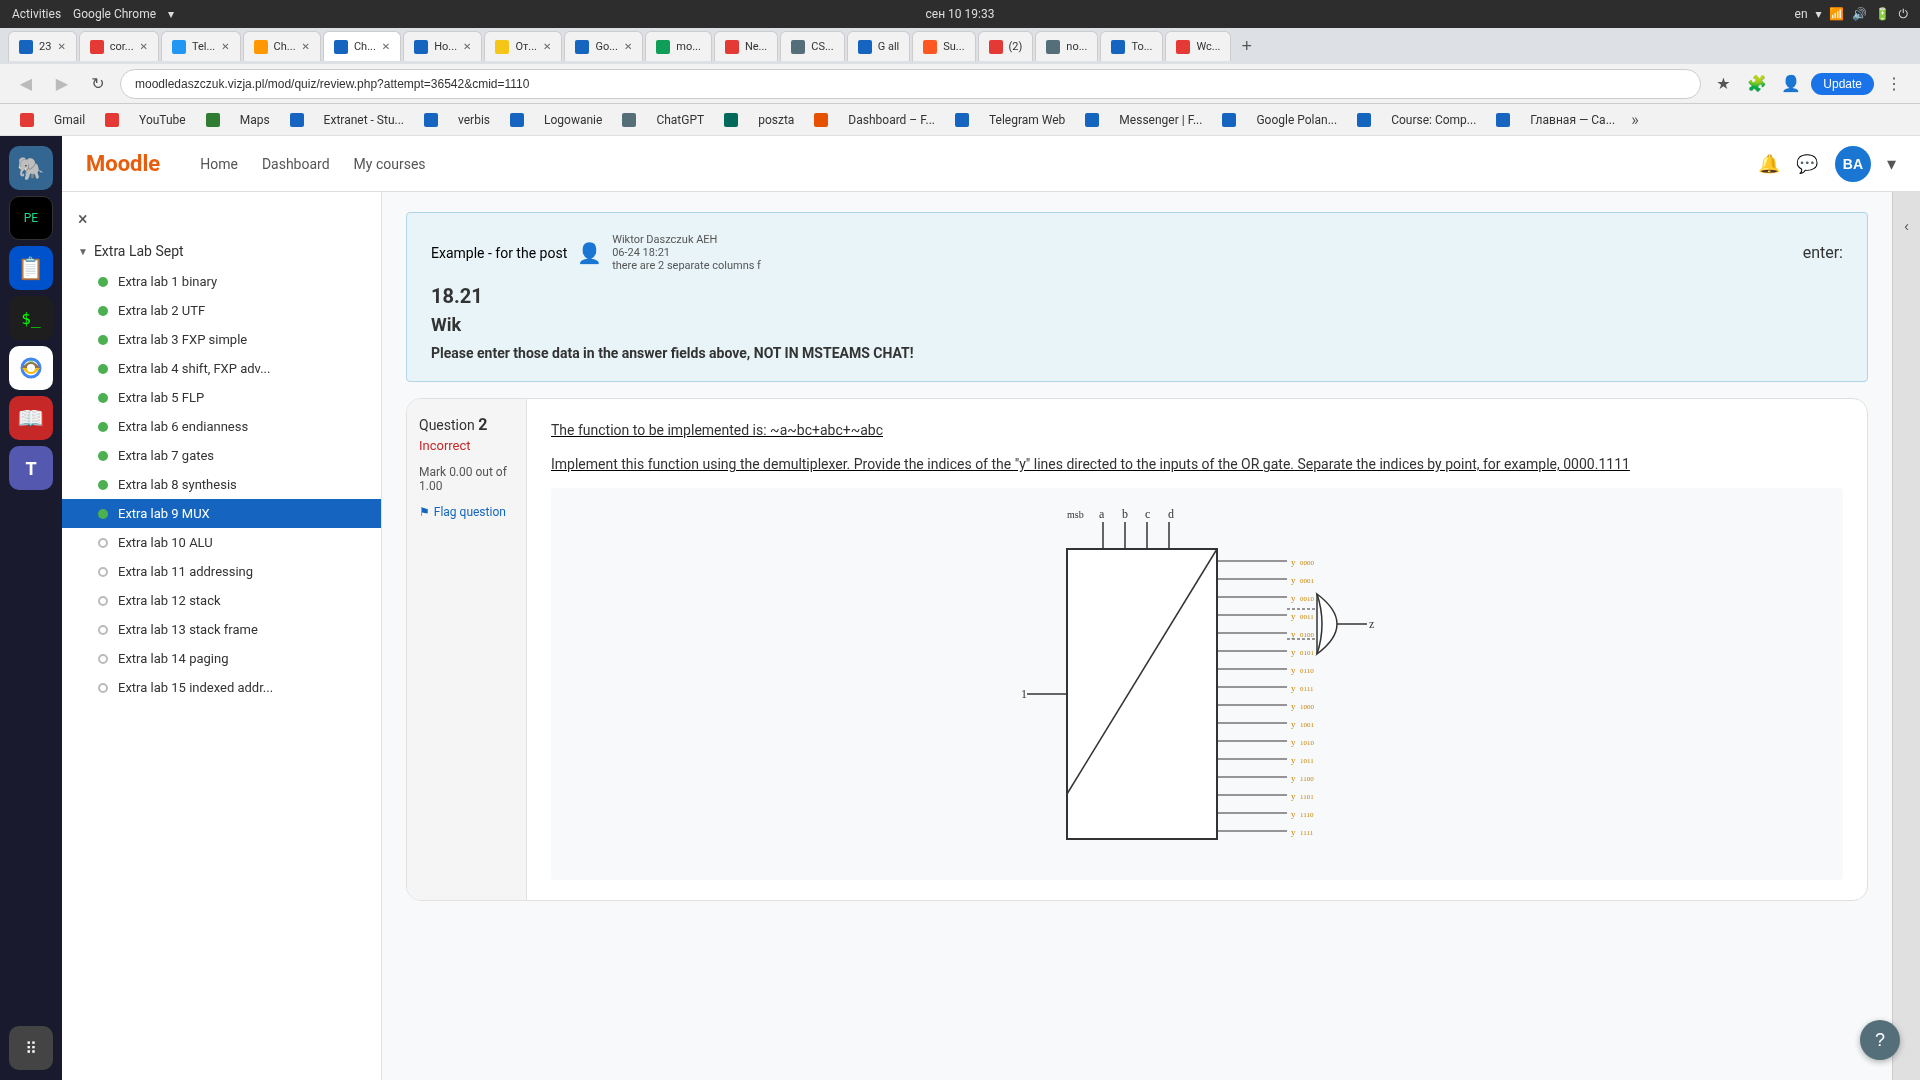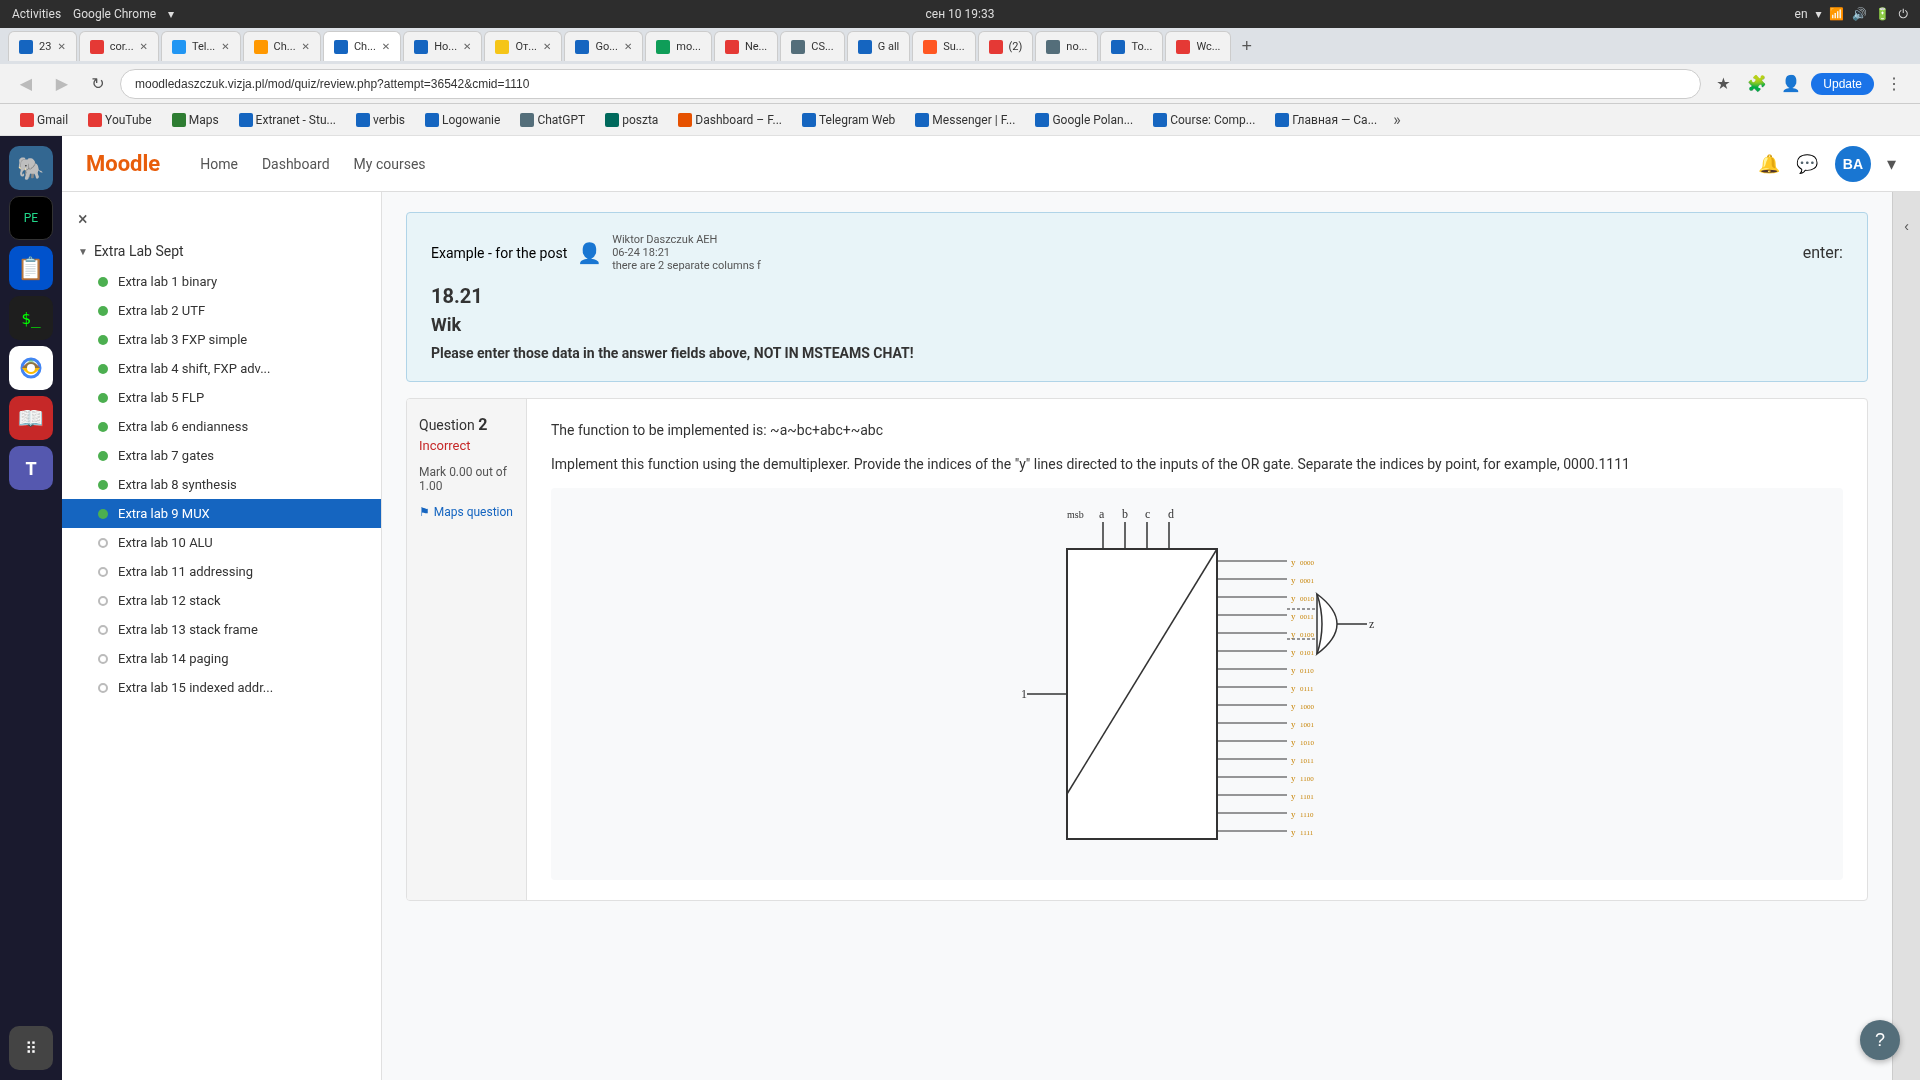--- a/index.html
+++ b/index.html
@@ -97,21 +97,21 @@
       display: flex;
       align-items: center;
       padding: 0 12px;
       gap: 4px;
       border-bottom: 1px solid #e0e0e0;
       overflow: hidden;
     }
     .bookmark-item {
       display: flex;
       align-items: center;
-      gap: 3px;
+      gap: 20px;
       padding: 3px 8px;
       border-radius: 4px;
       cursor: pointer;
       font-size: 12px;
       color: #333;
       white-space: nowrap;
     }
     .bookmark-favicon { width: 14px; height: 14px; border-radius: 2px; flex-shrink: 0; }
     .bm-red { background: #e53935; }
     .bm-blue { background: #1565c0; }
@@ -267,21 +267,21 @@
       flex: 1;
       overflow-y: auto;
       padding: 20px 24px;
       background: #f8f9fa;
     }
 
     
     .question-card {
       background: #fff;
       border: 1px solid #e0e0e0;
-      border-radius: 4px;
+      border-radius: 15px;
       margin-bottom: 16px;
       overflow: hidden;
     }
 
     
     .info-card {
       background: #e8f4f8;
       border: 1px solid #b0d4e8;
       border-radius: 4px;
       padding: 20px 24px;
@@ -339,20 +339,21 @@
       color: #1565c0;
       cursor: pointer;
       display: flex;
       align-items: center;
       gap: 4px;
     }
 
     .question-body {
       flex: 1;
       padding: 20px 24px;
+      text-decoration: underline;
     }
     .question-text {
       font-size: 14px;
       color: #333;
       margin-bottom: 12px;
       line-height: 1.6;
     }
     .circuit-container {
       background: #f8f9fa;
       padding: 16px;
@@ -714,21 +715,21 @@
 
             <div class="question-sidebar">
               <div class="question-num">
                 <span>Question</span>
                 <strong>2</strong>
               </div>
               <div class="question-status">Incorrect</div>
               <div class="question-mark">Mark 0.00 out of 1.00</div>
               <div class="flag-link">
                 <span>⚑</span>
-                <span>Maps question</span>
+                <span>Flag question</span>
               </div>
             </div>
 
             <div class="question-body">
               <div class="question-text">The function to be implemented is: ~a~bc+abc+~abc</div>
               <div class="question-text">Implement this function using the demultiplexer. Provide the indices of the "y" lines directed to the inputs of the OR gate. Separate the indices by point, for example, 0000.1111</div>
 
               <div class="circuit-container">
                 <svg width="380" height="360" viewBox="0 0 380 360" class="circuit-svg">
 

